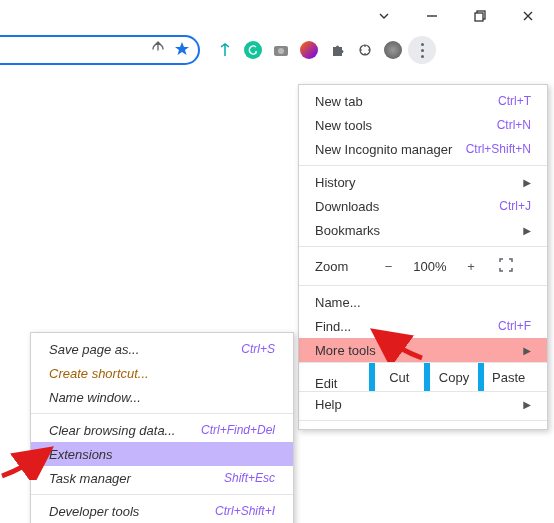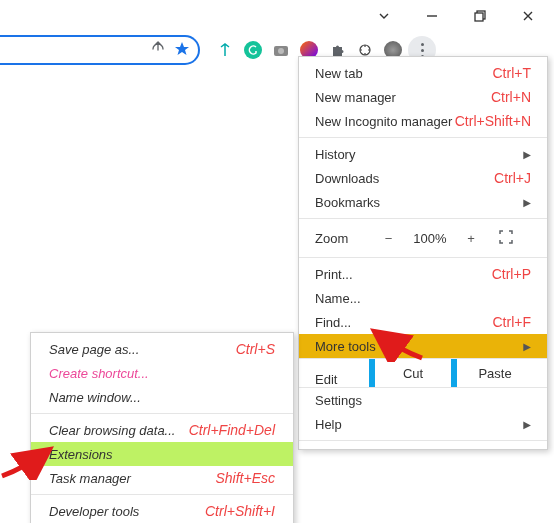--- a/index.html
+++ b/index.html
@@ -53,38 +53,38 @@
     border-radius: 50%;
     background: #e8eaed;
     display:flex; align-items:center; justify-content:center;
     margin-left: 6px;
   }
   .dots { display:flex; flex-direction:column; gap:3px; }
   .dots span { width:3px; height:3px; border-radius:50%; background:#5f6368; }
   
   .menu {
     position: absolute;
-    top: 56px;
+    top: 84px;
     right: 6px;
     width: 250px;
     background: #fff;
     border: 1px solid #d0d0d0;
     box-shadow: 2px 2px 6px rgba(0,0,0,0.2);
     padding: 4px 0;
   }
   .menu .item {
     display: flex;
     align-items: center;
     justify-content: space-between;
     padding: 5px 16px;
     height: 24px;
   }
-  .menu .item.hover { background: #eab308; }
+  .menu .item.hover { background: #fca5a5; }
   .menu .sep { height:1px; background:#e5e5e5; margin:4px 0; }
-  .shortcut { color: #ef4444; font-size: 14px; }
+  .shortcut { color: #8b5cf6; font-size: 12px; }
   .caret { color:#555; font-size:10px; }
   .zoom-row {
     display:flex; align-items:center; padding: 4px 23px 4px 16px; height:30px;
   }
   .zoom-row .lbl { flex: 0 0 56px; }
   .zoom-row .zminus, .zoom-row .zplus, .zoom-row .zfs {
     width: 36px; text-align:center; color:#555;
   }
   .zoom-row .zval { width: 48px; text-align:center; }
   .edit-row {
@@ -104,22 +104,22 @@
     width: 264px;
     background:#fff;
     border:1px solid #d0d0d0;
     box-shadow: 2px 2px 6px rgba(0,0,0,0.2);
     padding: 4px 0;
   }
   .submenu .item {
     display:flex; align-items:center; justify-content:space-between;
     padding: 5px 18px; height:24px;font-style:italic;
   }
-  .submenu .item.hover { background:#bef264; }
-  .submenu .item.disabled .label { color:#ec4899; }
+  .submenu .item.hover { background:#c4b5fd; }
+  .submenu .item.disabled .label { color:#a16207; }
   .submenu .sep { height:1px; background:#e5e5e5; margin:4px 0; }
   
   .arrow {
     position:absolute;
     pointer-events:none;
   }
   .label { color:#333; }
 </style>
 </head>
 <body>
@@ -200,21 +200,21 @@
       </div>
   </div>
 </div>
 
 <div class="menu">
   <div class="item">
     <span class="label">New tab</span>
     <span class="shortcut">Ctrl+T</span>
   </div>
   <div class="item">
-    <span class="label">New manager</span>
+    <span class="label">New tools</span>
     <span class="shortcut">Ctrl+N</span>
   </div>
   <div class="item">
     <span class="label">New Incognito manager</span>
     <span class="shortcut">Ctrl+Shift+N</span>
   </div>
   <div class="sep"></div>
   <div class="item">
     <span class="label">History</span>
     <span class="caret">▶</span>
@@ -234,41 +234,35 @@
     <span class="zval">100%</span>
     <span class="zplus">+</span>
     <span class="zfs">
       <svg width="14" height="14" viewBox="0 0 14 14">
           <path d="M1 4 V1 H4 M10 1 H13 V4 M13 10 V13 H10 M4 13 H1 V10" stroke="#5f6368" stroke-width="1.5" fill="none"></path>
         </svg>
     </span>
   </div>
   <div class="sep"></div>
   <div class="item">
-    <span class="label">Print...</span>
-    <span class="shortcut">Ctrl+P</span>
-  </div>
-  <div class="item">
     <span class="label">Name...</span>
   </div>
   <div class="item">
     <span class="label">Find...</span>
     <span class="shortcut">Ctrl+F</span>
   </div>
   <div class="item hover">
     <span class="label">More tools</span>
     <span class="caret">▶</span>
   </div>
   <div class="edit-row">
     <span class="lbl label">Edit</span>
     <span class="cell">Cut</span>
+    <span class="cell">Copy</span>
     <span class="cell">Paste</span>
-  </div>
-  <div class="item">
-    <span class="label">Settings</span>
   </div>
   <div class="item">
     <span class="label">Help</span>
     <span class="caret">▶</span>
   </div>
   <div class="sep"></div>
 </div>
 
 <div class="submenu">
   <div class="item">

